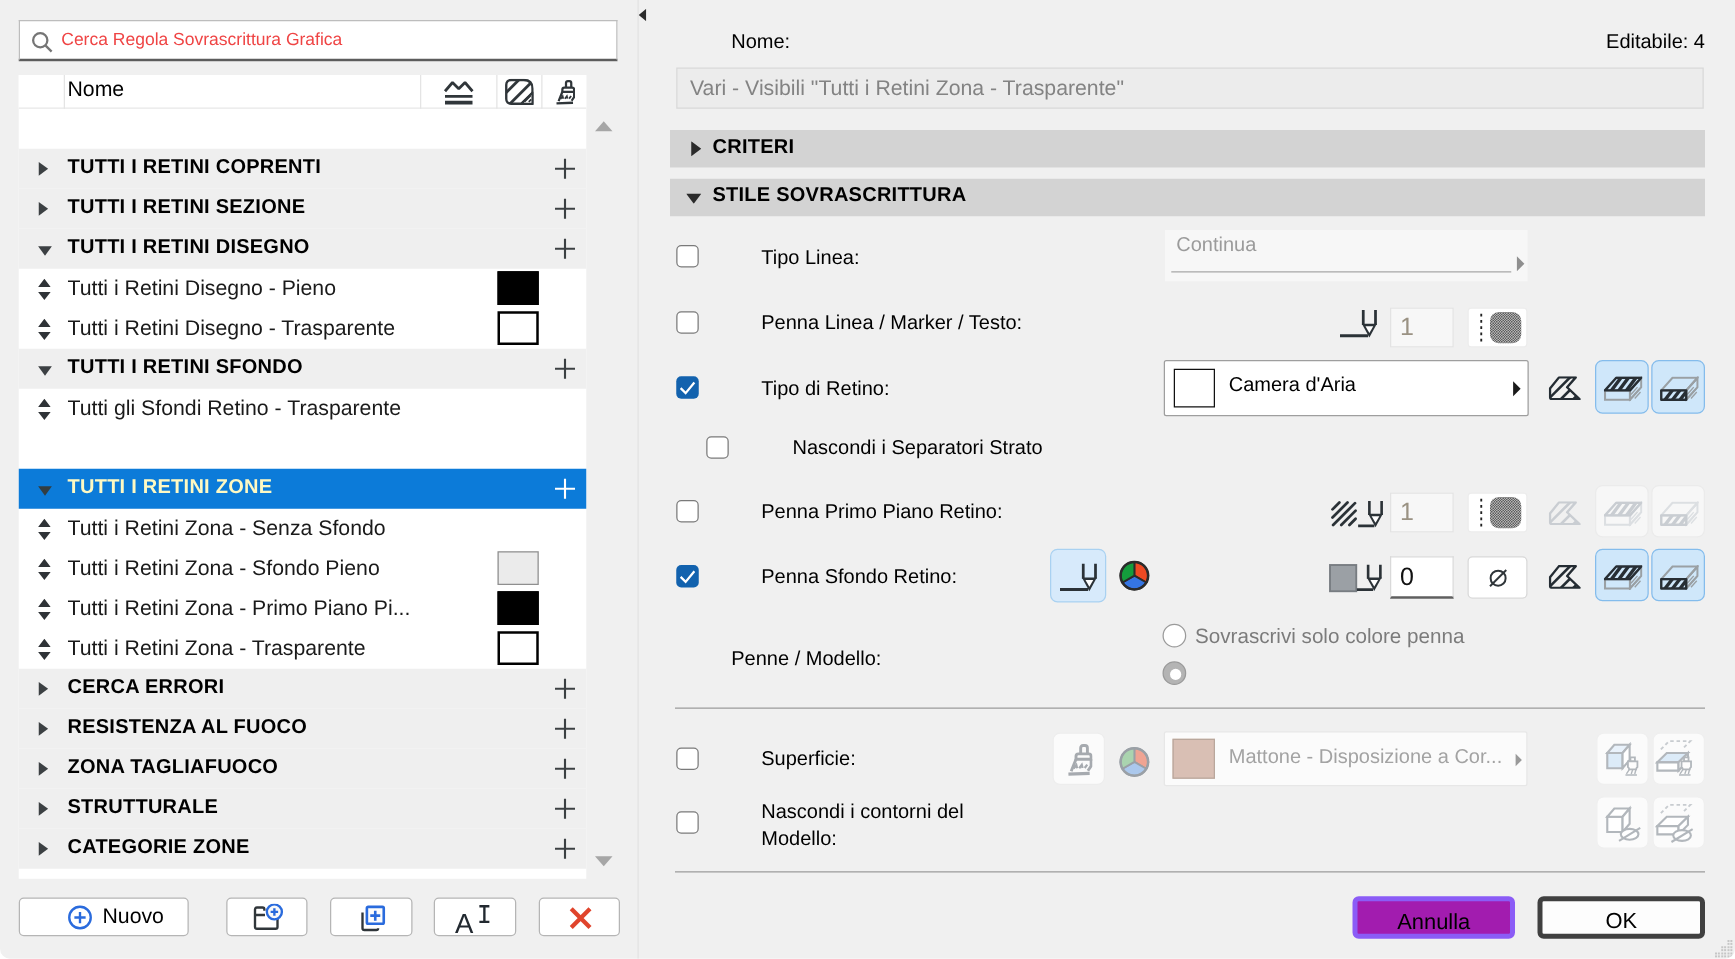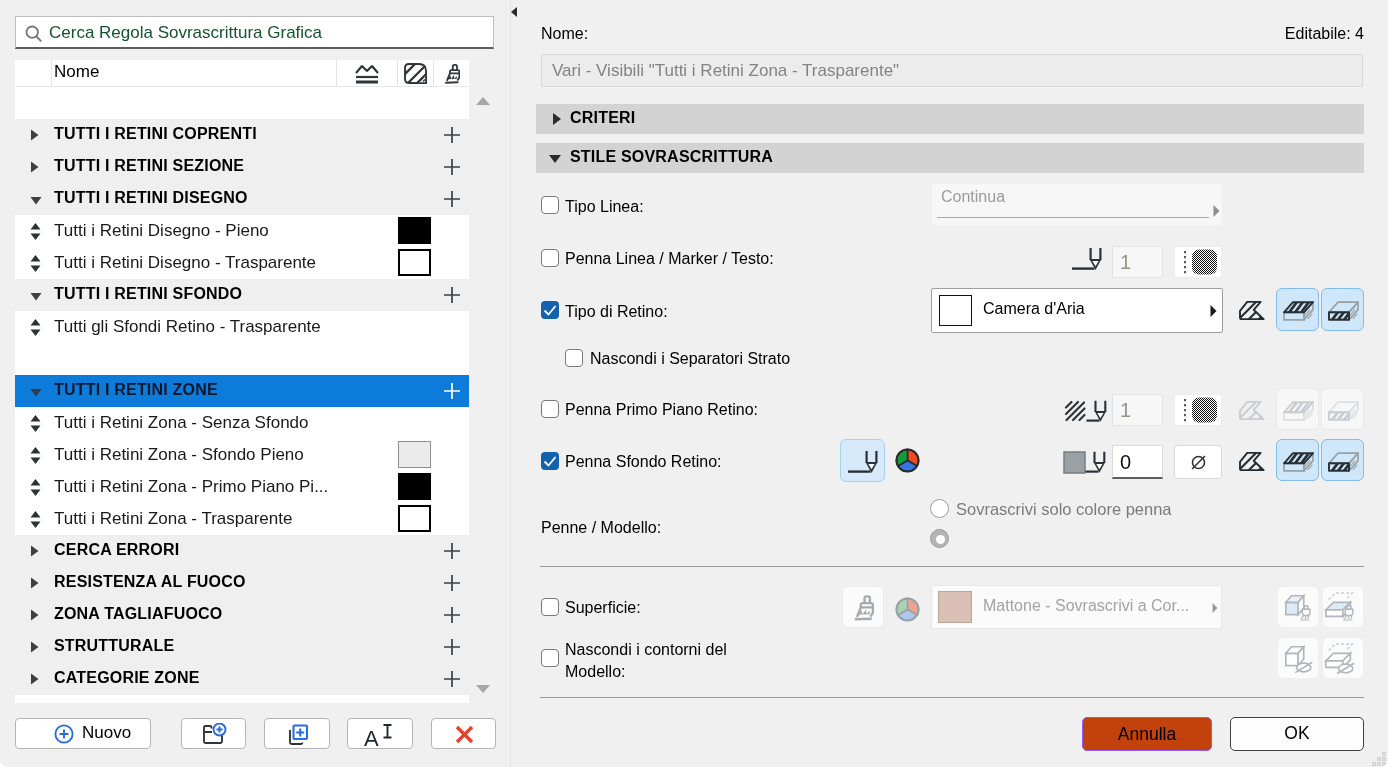--- a/index.html
+++ b/index.html
@@ -2,41 +2,41 @@
 <html><head>
 <meta charset="utf-8">
 <style>
 * { margin:0; padding:0; box-sizing:border-box; }
 html,body { width:1388px; height:767px; background:#fff; font-family:"Liberation Sans", sans-serif; }
 #dlg { position:absolute; left:0; top:0; width:1388px; height:767px; background:#f0f0f0; border-radius:0 0 8px 8px; overflow:hidden; }
 .abs { position:absolute; }
 
 
 #search { left:15px; top:16px; width:479px; height:33px; background:#fff; border:1px solid #bdbdbd; border-bottom:2px solid #5c5c5c; }
-#search .ph { position:absolute; left:33px; top:6px; font-size:17px; color:#14532d; }
+#search .ph { position:absolute; left:33px; top:6px; font-size:14px; color:#ef4444; }
 #list { left:15px; top:60px; width:454px; height:643px; background:#fff; }
 .lh { position:absolute; left:0; width:454px; height:27px; background:#fff; border-bottom:1px solid #e8e8e8; }
 .row { position:absolute; left:0; width:454px; height:32px; }
 .row.g { background:#efefef; }
 .row.sel { background:#0c7bd9; }
 .row .tri { position:absolute; left:15px; top:10px; }
 .row .ud { position:absolute; left:15px; top:8px; }
 .gt { position:absolute; left:39px; top:6px; font-size:16px; font-weight:bold; color:#000; letter-spacing:0.2px; }
 .it { position:absolute; left:39px; top:6px; font-size:17px; color:#1a1a1a; }
-.sel .gt { color:#0f172a; }
+.sel .gt { color:#fef9c3; }
 .plus { position:absolute; left:428px; top:7px; width:18px; height:18px; }
 .sw { position:absolute; left:383px; top:2px; width:33px; height:27px; }
 .scar { position:absolute; }
 
 
 .bbtn { position:absolute; top:718px; height:31px; background:#fff; border:1px solid #b5b5b5; border-radius:4px; }
 
 
 #vdiv { left:510px; top:0; width:1px; height:767px; background:#e2e2e2; }
-.lbl { position:absolute; font-size:16px; color:#000; }
+.lbl { position:absolute; font-size:16px; color:#000;margin-left:44px; }
 .glbl { position:absolute; font-size:16.5px; color:#7b7b7b; }
 #nameinput { left:541px; top:54px; width:822px; height:33px; background:#ececec; border:1px solid #d9d9d9; }
 #nameinput span { position:absolute; left:10px; top:6px; font-size:17px; color:#838383; }
 .bar { position:absolute; left:536px; width:828px; height:30px; background:#d3d3d3; }
 .bar .btxt { position:absolute; left:34px; top:5px; font-size:16px; font-weight:bold; letter-spacing:0.2px; color:#000; }
 .cb { position:absolute; width:18px; height:18px; background:#fff; border:1px solid #7a7a7a; border-radius:4px; }
 .cbc { position:absolute; width:18px; height:18px; background:#1262ae; border-radius:4px; }
 .cbc svg { position:absolute; left:2px; top:3px; }
 .btn { position:absolute; background:#fdfdfd; border:1px solid #e3e3e3; border-radius:6px; }
 .btn.on { background:#cfe7fa; border:1px solid #84bcec; }
@@ -551,21 +551,21 @@
       </svg>
   </div>
   <svg class="abs" style="left:895px;top:597px" width="25" height="25" viewBox="0 0 25 25">
     <path d="M12.5 12.5 L12.5 1.5 A11 11 0 0 1 22.03 18 Z" fill="#efa493" stroke="#9aa0a6" stroke-width="1.5"></path>
     <path d="M12.5 12.5 L22.03 18 A11 11 0 0 1 2.97 18 Z" fill="#abc8ec" stroke="#9aa0a6" stroke-width="1.5"></path>
     <path d="M12.5 12.5 L2.97 18 A11 11 0 0 1 12.5 1.5 Z" fill="#aad4af" stroke="#9aa0a6" stroke-width="1.5"></path>
     <circle cx="12.5" cy="12.5" r="11" fill="none" stroke="#9aa0a6" stroke-width="2"></circle>
   </svg>
   <div class="abs" style="left:931px;top:585px;width:291px;height:44px;background:#fbfbfb;border:1px solid #e7e7e7;border-radius:2px;">
     <div style="position:absolute;left:6px;top:5px;width:34px;height:32px;background:#d9bfb4;border:1px solid #b9a79c;"></div>
-    <span style="position:absolute;left:51px;top:11px;font-size:16px;color:#a3a3a3;">Mattone - Sovrascrivi a Cor...</span>
+    <span style="position:absolute;left:51px;top:11px;font-size:16px;color:#a3a3a3;">Mattone - Disposizione a Cor...</span>
     <svg style="position:absolute;left:280px;top:16px" width="6" height="12" viewBox="0 0 6 12">
         <path d="M0.5 1 L5.5 6 L0.5 11 Z" fill="#9a9a9a"></path>
       </svg>
   </div>
   <div class="btn" style="left:1277px;top:586px;width:42px;height:42px;background:#fbfbfb;border-color:#efefef;">
       <svg style="position:absolute;left:5px;top:5px" width="32" height="32" viewBox="0 0 34 34">
         <use href="#cubebrush"></use>
       </svg>
     </div>
   <div class="btn" style="left:1322px;top:586px;width:42px;height:42px;background:#fbfbfb;border-color:#efefef;">
@@ -583,22 +583,22 @@
     </div>
   <div class="btn" style="left:1322px;top:637px;width:42px;height:42px;background:#fbfbfb;border-color:#efefef;">
       <svg style="position:absolute;left:1px;top:5px" width="32" height="32" viewBox="0 0 34 34">
         <use href="#slabno"></use>
       </svg>
     </div>
 
   <div class="sep" style="top:566px;"></div>
   <div class="sep" style="top:697px;"></div>
 
-  <div class="abs" style="left:1082px;top:717px;width:130px;height:34px;background:#c2410c;border:1px solid #8b5cf6;border-radius:5px;text-align:center;font-size:17.5px;line-height:32px;">Annulla</div>
-  <div class="abs" style="left:1230px;top:717px;width:134px;height:34px;background:#fdfdfd;border:1px solid #404040;border-radius:5px;text-align:center;font-size:17.5px;line-height:30px;">OK</div>
+  <div class="abs" style="left:1082px;top:717px;width:130px;height:34px;background:#a21caf;border:4px solid #8b5cf6;border-radius:5px;text-align:center;font-size:17.5px;line-height:32px;">Annulla</div>
+  <div class="abs" style="left:1230px;top:717px;width:134px;height:34px;background:#fdfdfd;border:4px solid #404040;border-radius:5px;text-align:center;font-size:17.5px;line-height:30px;">OK</div>
 
   <svg class="abs" style="left:1369px;top:750px" width="18" height="17" viewBox="0 0 18 17">
     <g fill="#c6c6c6">
         <rect x="13" y="2" width="1.6" height="1.6"></rect>
         <rect x="13" y="4.3" width="1.6" height="1.6"></rect>
         <rect x="15.3" y="2" width="1.6" height="1.6"></rect>
         <rect x="15.3" y="4.3" width="1.6" height="1.6"></rect>
         <rect x="8" y="7" width="1.6" height="1.6"></rect>
         <rect x="8" y="9.3" width="1.6" height="1.6"></rect>
         <rect x="10.3" y="7" width="1.6" height="1.6"></rect>

